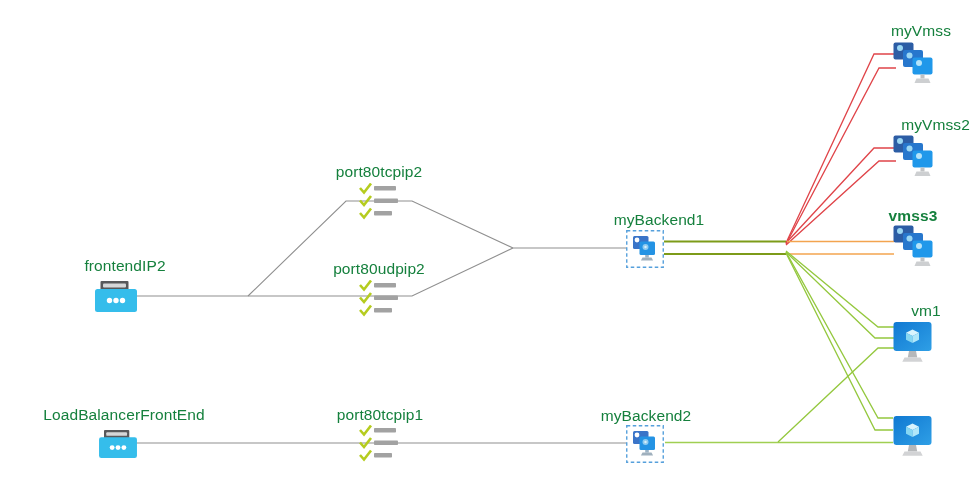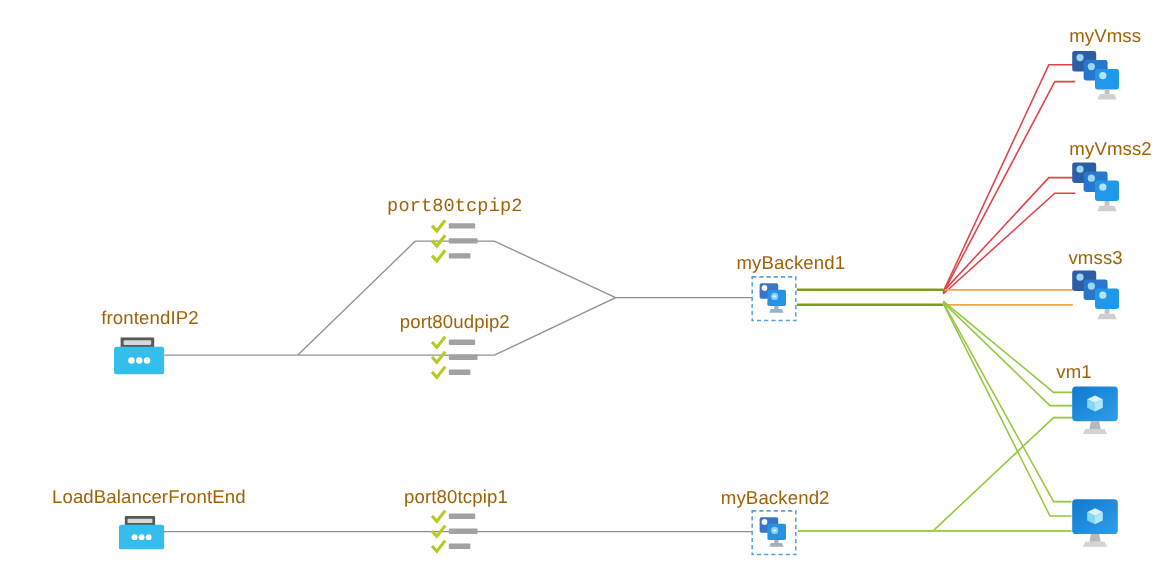--- a/index.html
+++ b/index.html
@@ -1,21 +1,21 @@
 <!DOCTYPE html>
 <html><head>
 <meta charset="utf-8">
 <style>
   html,body{margin:0;padding:0;background:#fff;}
   .canvas{position:relative;width:978px;height:484px;background:#ffffff;overflow:hidden;
           font-family:"Liberation Sans", sans-serif;}
   .edges{position:absolute;left:0;top:0;}
   .node{position:absolute;}
   .nlabel{position:absolute;transform:translateX(-50%);white-space:nowrap;
-          font-size:15.5px;color:#a16207;letter-spacing:0.1px;}
+          font-size:15.5px;color:#15803d;letter-spacing:0.1px;}
   .nicon{position:absolute;left:0;top:0;line-height:0;}
   svg{display:block;}
 </style>
 </head>
 <body>
 
 <div class="canvas">
 
   <svg class="edges" width="978" height="484">
 
@@ -67,21 +67,21 @@
         <rect x="8" y="2.5" width="23" height="4" rx="1" fill="#d6d7d8"></rect>
         <rect x="0" y="8" width="42" height="23" rx="2.5" fill="#35bdeb"></rect>
         <circle cx="14.5" cy="19.5" r="2.7" fill="#ffffff"></circle>
         <circle cx="21" cy="19.5" r="2.7" fill="#ffffff"></circle>
         <circle cx="27.5" cy="19.5" r="2.7" fill="#ffffff"></circle>
       </svg>
     </div>
   </div>
 
   <div class="node" style="left:358px;top:183px;">
-    <div class="nlabel" style="left:21px;top:-20px;font-family:Liberation Mono, monospace;">port80tcpip2</div>
+    <div class="nlabel" style="left:21px;top:-20px;">port80tcpip2</div>
     <div class="nicon">
       <svg width="42" height="37" viewBox="0 0 42 37">
         <path d="M2,5 l4,4.5 l7,-9" fill="none" stroke="#b5cc1f" stroke-width="2.6"></path>
         <rect x="16" y="3" width="22" height="4.5" rx="0.8" fill="#a2a2a2"></rect>
         <path d="M2,17.5 l4,4.5 l7,-9" fill="none" stroke="#b5cc1f" stroke-width="2.6"></path>
         <rect x="16" y="15.5" width="24" height="4.5" rx="0.8" fill="#a2a2a2"></rect>
         <path d="M2,30 l4,4.5 l7,-9" fill="none" stroke="#b5cc1f" stroke-width="2.6"></path>
         <rect x="16" y="28" width="18" height="4.5" rx="0.8" fill="#a2a2a2"></rect>
       </svg>
     </div>
@@ -157,53 +157,53 @@
         <circle cx="16.5" cy="13.5" r="3" fill="#9bd7f4"></circle>
         <rect x="19.5" y="15.5" width="20" height="17" rx="2" fill="#2098ea"></rect>
         <circle cx="26" cy="21" r="3" fill="#b5e4fa"></circle>
         <rect x="27.5" y="32.5" width="4" height="4" fill="#c0c2c4"></rect>
         <path d="M23.5,36.5 h12 l2,4.5 h-16 Z" fill="#cdcfd1"></path>
       </svg>
     </div>
   </div>
 
   <div class="node" style="left:893px;top:135px;">
-    <div class="nlabel" style="left:16px;top:-19px;padding-left:33px;">myVmss2</div>
+    <div class="nlabel" style="left:26px;top:-19px;padding-left:33px;">myVmss2</div>
     <div class="nicon">
       <svg width="45" height="45" viewBox="0 0 45 45">
         <rect x="0.5" y="0.5" width="20" height="17" rx="2" fill="#2c5da5"></rect>
         <circle cx="7" cy="6" r="3" fill="#9bd7f4"></circle>
         <rect x="10" y="8" width="20" height="17" rx="2" fill="#2777cd"></rect>
         <circle cx="16.5" cy="13.5" r="3" fill="#9bd7f4"></circle>
         <rect x="19.5" y="15.5" width="20" height="17" rx="2" fill="#2098ea"></rect>
         <circle cx="26" cy="21" r="3" fill="#b5e4fa"></circle>
         <rect x="27.5" y="32.5" width="4" height="4" fill="#c0c2c4"></rect>
         <path d="M23.5,36.5 h12 l2,4.5 h-16 Z" fill="#cdcfd1"></path>
       </svg>
     </div>
   </div>
 
   <div class="node" style="left:893px;top:225px;">
-    <div class="nlabel" style="left:20px;top:-18px;">vmss3</div>
+    <div class="nlabel" style="left:20px;top:-18px;font-weight:bold;">vmss3</div>
     <div class="nicon">
       <svg width="45" height="45" viewBox="0 0 45 45">
         <rect x="0.5" y="0.5" width="20" height="17" rx="2" fill="#2c5da5"></rect>
         <circle cx="7" cy="6" r="3" fill="#9bd7f4"></circle>
         <rect x="10" y="8" width="20" height="17" rx="2" fill="#2777cd"></rect>
         <circle cx="16.5" cy="13.5" r="3" fill="#9bd7f4"></circle>
         <rect x="19.5" y="15.5" width="20" height="17" rx="2" fill="#2098ea"></rect>
         <circle cx="26" cy="21" r="3" fill="#b5e4fa"></circle>
         <rect x="27.5" y="32.5" width="4" height="4" fill="#c0c2c4"></rect>
         <path d="M23.5,36.5 h12 l2,4.5 h-16 Z" fill="#cdcfd1"></path>
       </svg>
     </div>
   </div>
 
   <div class="node" style="left:893px;top:318px;">
-    <div class="nlabel" style="left:2px;top:-16px;">vm1</div>
+    <div class="nlabel" style="left:33px;top:-16px;">vm1</div>
     <div class="nicon">
       <svg width="40" height="48" viewBox="0 0 40 48">
         <defs>
           <linearGradient id="vmg1" x1="0" y1="0" x2="1" y2="1">
             <stop offset="0" stop-color="#1079d2"></stop>
               <stop offset="1" stop-color="#2f9fe6"></stop>
           </linearGradient>
         </defs>
         <rect x="0.5" y="4" width="38" height="29" rx="3" fill="url(#vmg1)"></rect>
         <path d="M19.5,11.5 l6.5,3.2 -6.5,3.2 -6.5,-3.2 Z" fill="#d9f4fd"></path>

